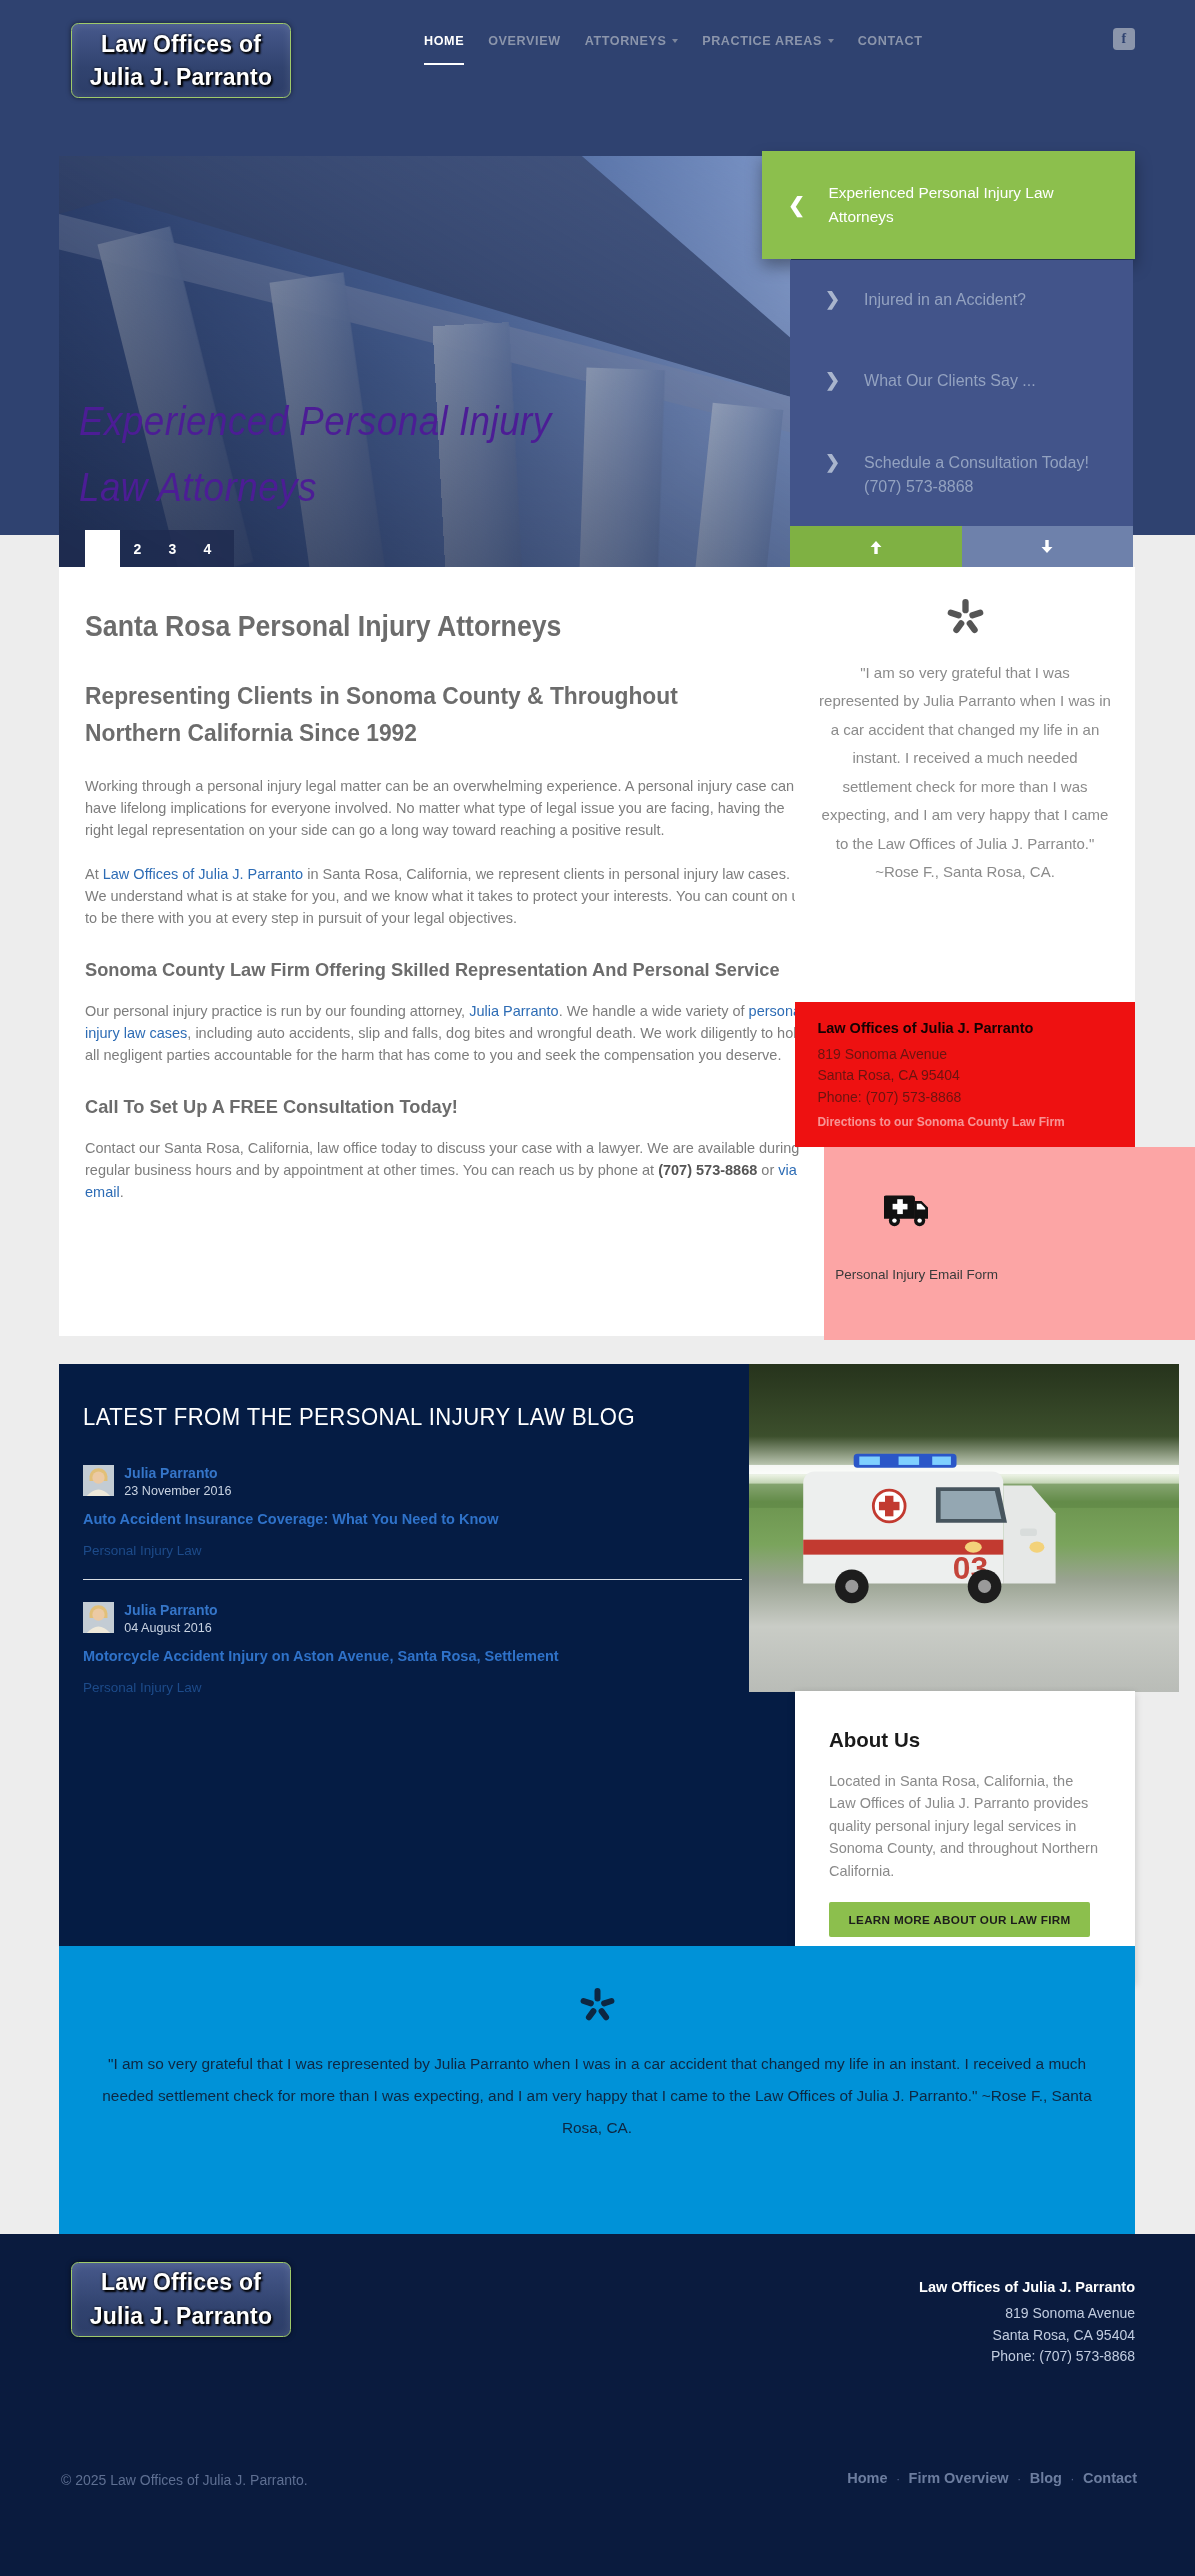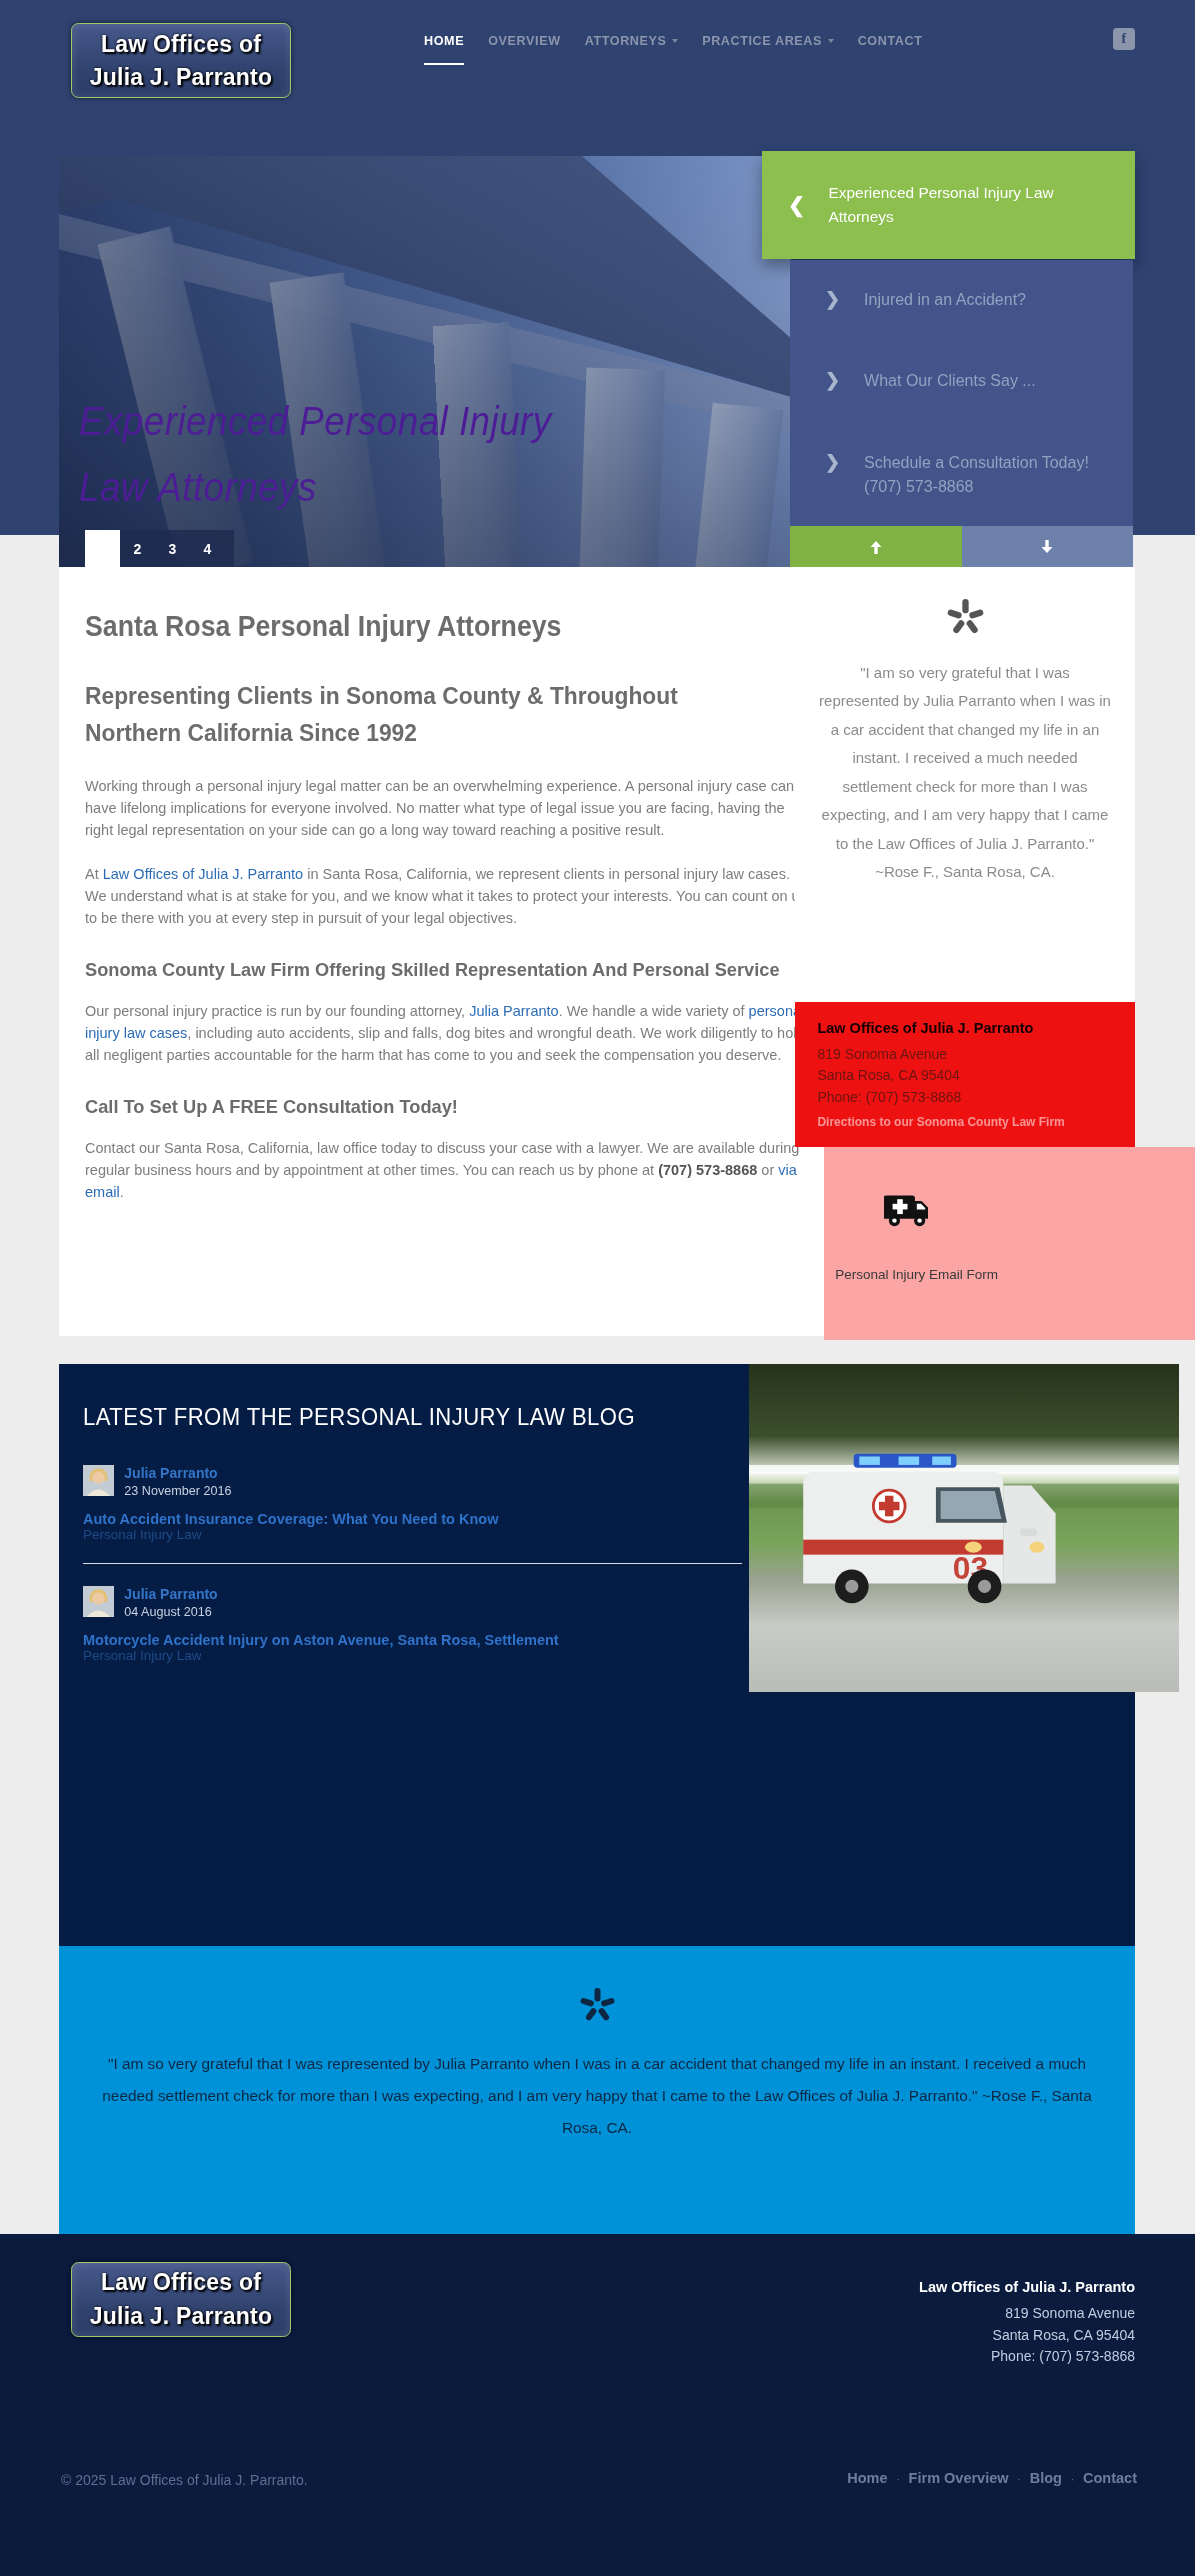--- a/index.html
+++ b/index.html
@@ -81,21 +81,21 @@
   
   .blog-panel { position:absolute; left:59px; top:1364px; width:1076px; height:583px; background:#051c44; }
   .blog-inner { position:absolute; left:24px; top:39px; width:659px; }
   .blog-head { color:#fff; font-size:24px; font-weight:400; letter-spacing:0.5px; transform:scaleX(.92); transform-origin:left top; white-space:nowrap; }
   .post { margin-top:0; }
   .post-head { display:flex; }
   .post-meta { margin-left:10.3px; }
   .post-author { color:#3575c8; font-size:14px; font-weight:bold; cursor:pointer; }
   .post-date { color:#c9d3e2; font-size:12.6px; margin-top:2.8px; }
   .post-title { color:#2f72c9; font-size:14.5px; font-weight:bold; margin-top:13px; cursor:pointer; }
-  .post-cat { color:#1d4b8a; font-size:13.5px; margin-top:0; cursor:pointer; }
+  .post-cat { color:#1d4b8a; font-size:13.5px; margin-top:16px; cursor:pointer; }
   .post-divider { border:none; border-top:0.9px solid rgba(255,255,255,.85); margin:21.5px 0 21.5px; }
   .blog-photo { position:absolute; left:690px; top:0; width:430px; height:328px; }
 
   
   .about-box { position:absolute; left:795px; top:1691px; width:340px; height:293px; background:#fff; box-shadow:0 1.9px 7.5px rgba(0,0,0,.18); padding:37px 34px; }
   .about-box h4 { font-size:20.5px; color:#1a1a1a; font-weight:bold; margin-bottom:18px; }
   .about-box p { font-size:14.5px; color:#8a8a8a; line-height:22.4px; }
   .about-btn { display:inline-block; margin-top:19.6px; background:#8cbf4d; color:#1c1c1c; font-size:11.7px; font-weight:bold;
     letter-spacing:0.3px; padding:11.2px 19.6px; border:none; border-radius:1.9px; cursor:pointer; }
 
@@ -348,20 +348,25 @@
             <circle cx="110" cy="238" r="7" fill="#9a9a9a"></circle>
           <circle cx="252" cy="238" r="18" fill="#1d1d1d"></circle>
             <circle cx="252" cy="238" r="7" fill="#9a9a9a"></circle>
           <ellipse cx="240" cy="196" rx="9" ry="6" fill="#f3d27a"></ellipse>
           <ellipse cx="308" cy="196" rx="8" ry="6" fill="#f3d27a"></ellipse>
         </g>
       </svg>
     </div>
   </div>
 
+  <div class="about-box">
+    <h4>About Us</h4>
+    <p>Located in Santa Rosa, California, the Law Offices of Julia J. Parranto provides quality personal injury legal services in Sonoma County, and throughout Northern California.</p>
+    <button class="about-btn">LEARN MORE ABOUT OUR LAW FIRM</button>
+  </div>
 
   <div class="blue-band">
     <svg class="yelp" width="37" height="37" viewBox="-21 -21 42 42">
       <g fill="#0d2742">
         <rect x="-3.4" y="-20" width="6.8" height="15.5" rx="3.4"></rect>
         <rect x="-3.4" y="-20" width="6.8" height="15.5" rx="3.4" transform="rotate(72)"></rect>
         <rect x="-3.4" y="-20" width="6.8" height="15.5" rx="3.4" transform="rotate(144)"></rect>
         <rect x="-3.4" y="-20" width="6.8" height="15.5" rx="3.4" transform="rotate(216)"></rect>
         <rect x="-3.4" y="-20" width="6.8" height="15.5" rx="3.4" transform="rotate(288)"></rect>
       </g>

